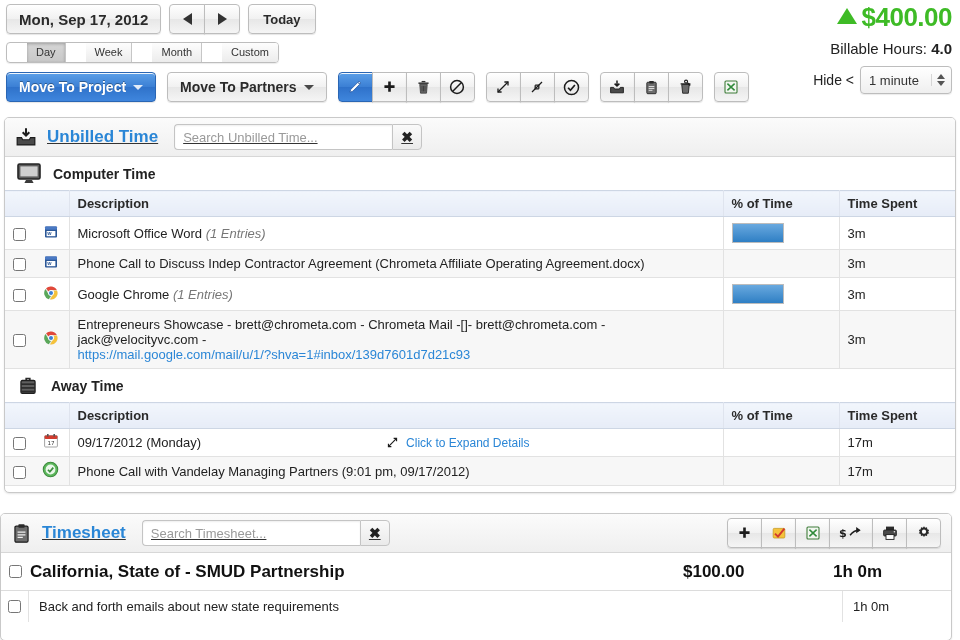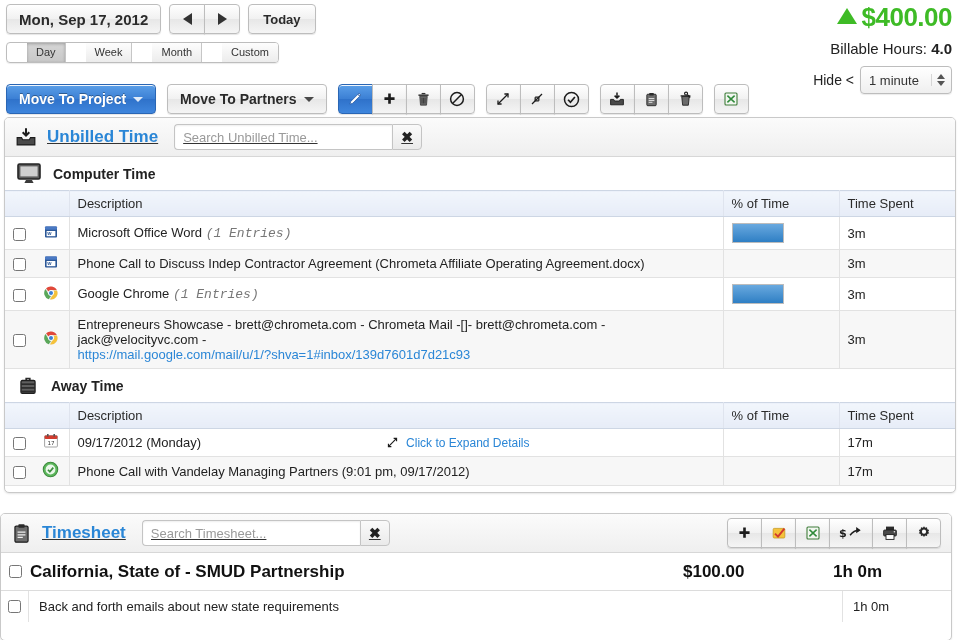--- a/index.html
+++ b/index.html
@@ -58,21 +58,21 @@
                box-shadow: 0 1px 1px rgba(0,0,0,.08); }
   .rangetabs .rt {
     font-size: 11px; padding: 2px 9px; height: 19px; line-height: 15px;
     background: linear-gradient(to bottom,#fdfdfd,#ececec);
     border-right: 1px solid #c6c6c6; color: #333; cursor: pointer; user-select: none; margin-left: 20px;
   }
   .rangetabs .rt:last-child { border-right: none; }
   .rangetabs .rt.active { background: linear-gradient(to bottom,#d6d6d6,#c8c8c8); box-shadow: inset 0 1px 3px rgba(0,0,0,.25); }
 
   
-  .actionrow { display: flex; align-items: center; gap: 11px; margin-top: 21px; }
+  .actionrow { display: flex; align-items: center; gap: 11px; margin-top: 9px; }
   .grp { display: inline-flex; }
   .grp .btn { border-radius: 0; margin-left: -1px; height: 30px; min-width: 35px; padding: 0 8px; }
   .grp .btn:first-child { border-radius: 4px 0 0 4px; margin-left: 0; }
   .grp .btn:last-child { border-radius: 0 4px 4px 0; }
   .grp .btn.single { border-radius: 4px; }
   .drop-btn { height: 30px; padding: 0 12px; font-size: 14px; }
   .caret { display:inline-block; margin-left:7px; width:0;height:0;
            border-left:5px solid transparent;border-right:5px solid transparent;border-top:5px solid currentColor; opacity:.85;}
 
   
@@ -142,21 +142,21 @@
     font-size: 14px; font-weight: bold; color: #222;
   }
 
   
   table.grid { width: 100%; border-collapse: collapse; table-layout: fixed; }
   table.grid th {
     background: linear-gradient(to bottom,#f2f6fc,#e6ecf7);
     border-top: 1px solid #cdd6e4;
     border-bottom: 1px solid #cdd6e4;
     border-right: 1px solid #dfe4ee;
-    font-size: 13px; font-weight: normal; color: #2a2a2a;
+    font-size: 13px; font-weight: bold; color: #2a2a2a;
     text-align: left; padding: 5px 8px; height: 25px;
   }
   table.grid td {
     border-bottom: 1px solid #e2e2e2;
     border-right: 1px solid #e2e2e2;
     padding: 6px 8px;
     font-size: 13px; color: #222; vertical-align: middle;
     background: #ffffff;
   }
   table.grid tr.sub td { background: #f7f7f7; }
@@ -170,21 +170,21 @@
   table.grid th.spent { width: 116px; border-right: none; }
   td.desc { word-break: break-word; }
 
   input[type=checkbox] {
     width: 13px; height: 13px; margin: 0; vertical-align: middle; cursor: pointer;
   }
 
   .bar-track { width: 52px; height: 20px; background: #fff; border: 1px solid #bcbcbc; }
   .bar-fill { height: 100%; background: linear-gradient(to bottom,#69a9df,#2f7fc4); }
 
-  .ital { font-style: italic; color: #777; font-family: Liberation Mono, monospace; }
+  .ital { font-style: italic; color: #777; }
   .link { color: #2a86d6; text-decoration: none; cursor: pointer; }
   .expand-cell { display: flex; align-items: center; }
   .expand-cell .spacer { flex: 1; }
   .expand-link { color: #2a86d6; cursor: pointer; font-size: 12px; }
 
   
   .ts-group {
     display: flex; align-items: center;
     height: 38px; padding: 0 10px 0 8px;
     font-size: 17px; font-weight: bold; color: #111;

